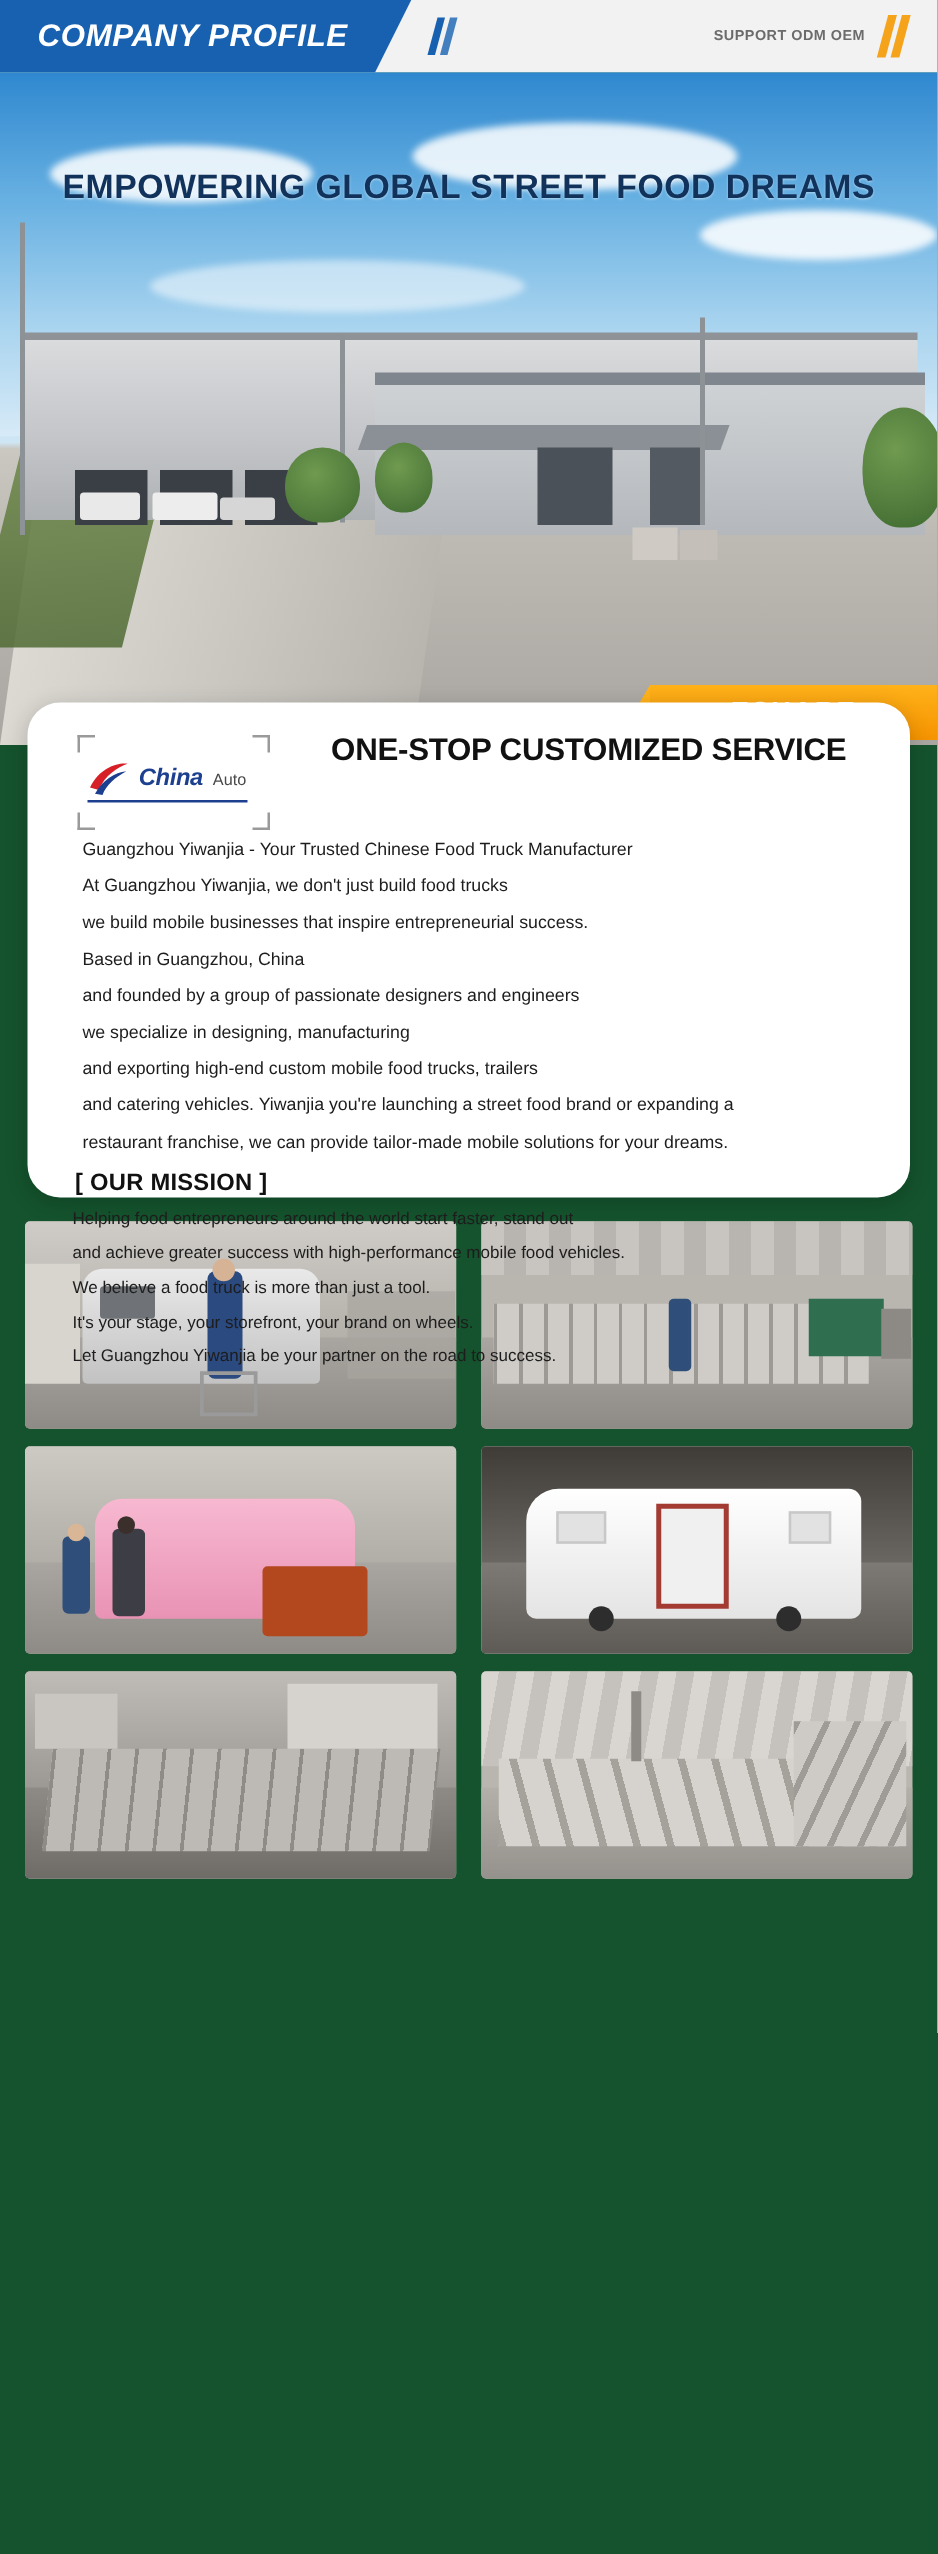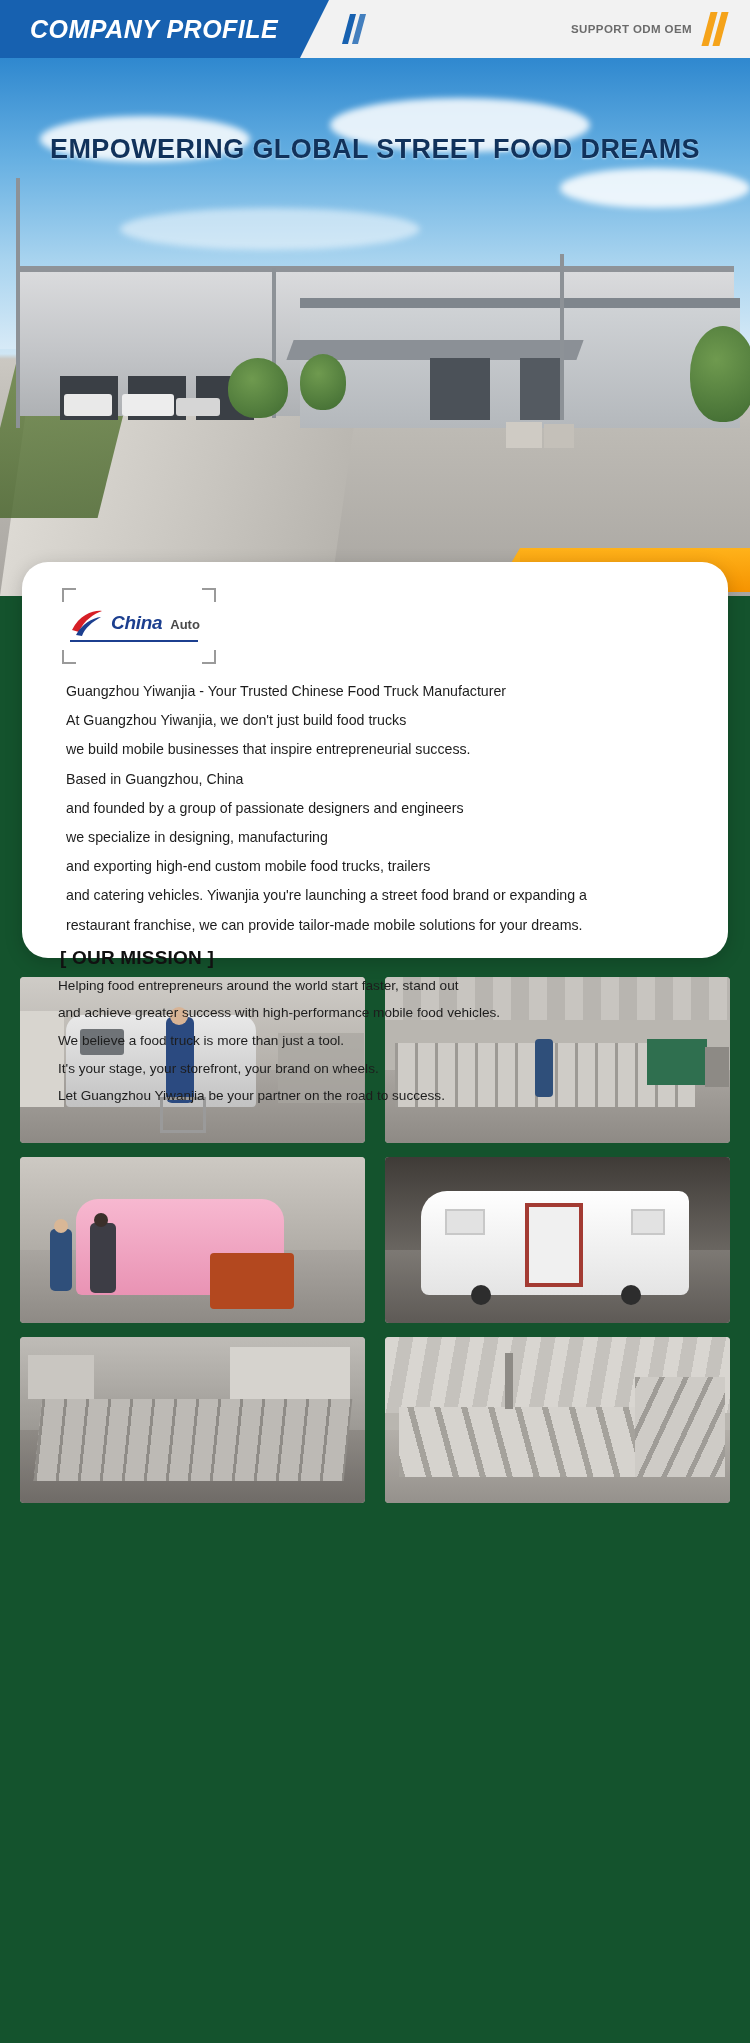--- a/index.html
+++ b/index.html
@@ -261,21 +261,21 @@
   }
   .logo-main {
     font-size: 19px;
     font-weight: bold;
     color: #1c3f8f;
     font-style: italic;
     letter-spacing: -.3px;
   }
   .logo-sub {
     font-size: 13px;
-    font-weight: bold;
+    font-weight: normal;
     color: #4a4a4a;
     text-align: center;
   }
   .logo-rule {
     position: absolute;
     left: 18px;
     top: 52px;
     width: 128px;
     height: 2px;
     background: #1c3f8f;
@@ -287,21 +287,21 @@
     color: #111;
     letter-spacing: -.2px;
     text-align: center;
   }
   .h-sub {
     font-size: 15.5px;
     color: #222;
     margin-top: 6px;
     text-align: center;
   }
-  .body-lines { margin-top: 14px; }
+  .body-lines { margin-top: 3px; }
   .body-lines p {
     font-size: 14.2px;
     color: #1d1d1d;
     line-height: 1;
     margin: 0 0 15px 14px;
   }
   .mission-title {
     font-size: 19px;
     font-weight: bold;
     color: #111;
@@ -465,20 +465,21 @@
             <path d="M6 27 C12 16, 22 10, 31 9 C22 14, 15 20, 12 28 Z" fill="#1c3f8f"></path>
           </svg>
           <span class="logo-text">
             <span class="logo-main">China</span>
             <span class="logo-sub">Auto</span>
           </span>
         </div>
         <span class="logo-rule"></span>
       </div>
       <div class="headings">
+        <div class="h-main">ONE-STOP CUSTOMIZED SERVICE</div>
       </div>
     </div>
 
     <div class="body-lines">
       <p>Guangzhou Yiwanjia - Your Trusted Chinese Food Truck Manufacturer</p>
       <p>At Guangzhou Yiwanjia, we don't just build food trucks</p>
       <p>we build mobile businesses that inspire entrepreneurial success.</p>
       <p>Based in Guangzhou, China</p>
       <p>and founded by a group of passionate designers and engineers</p>
       <p> we specialize in designing, manufacturing</p>

